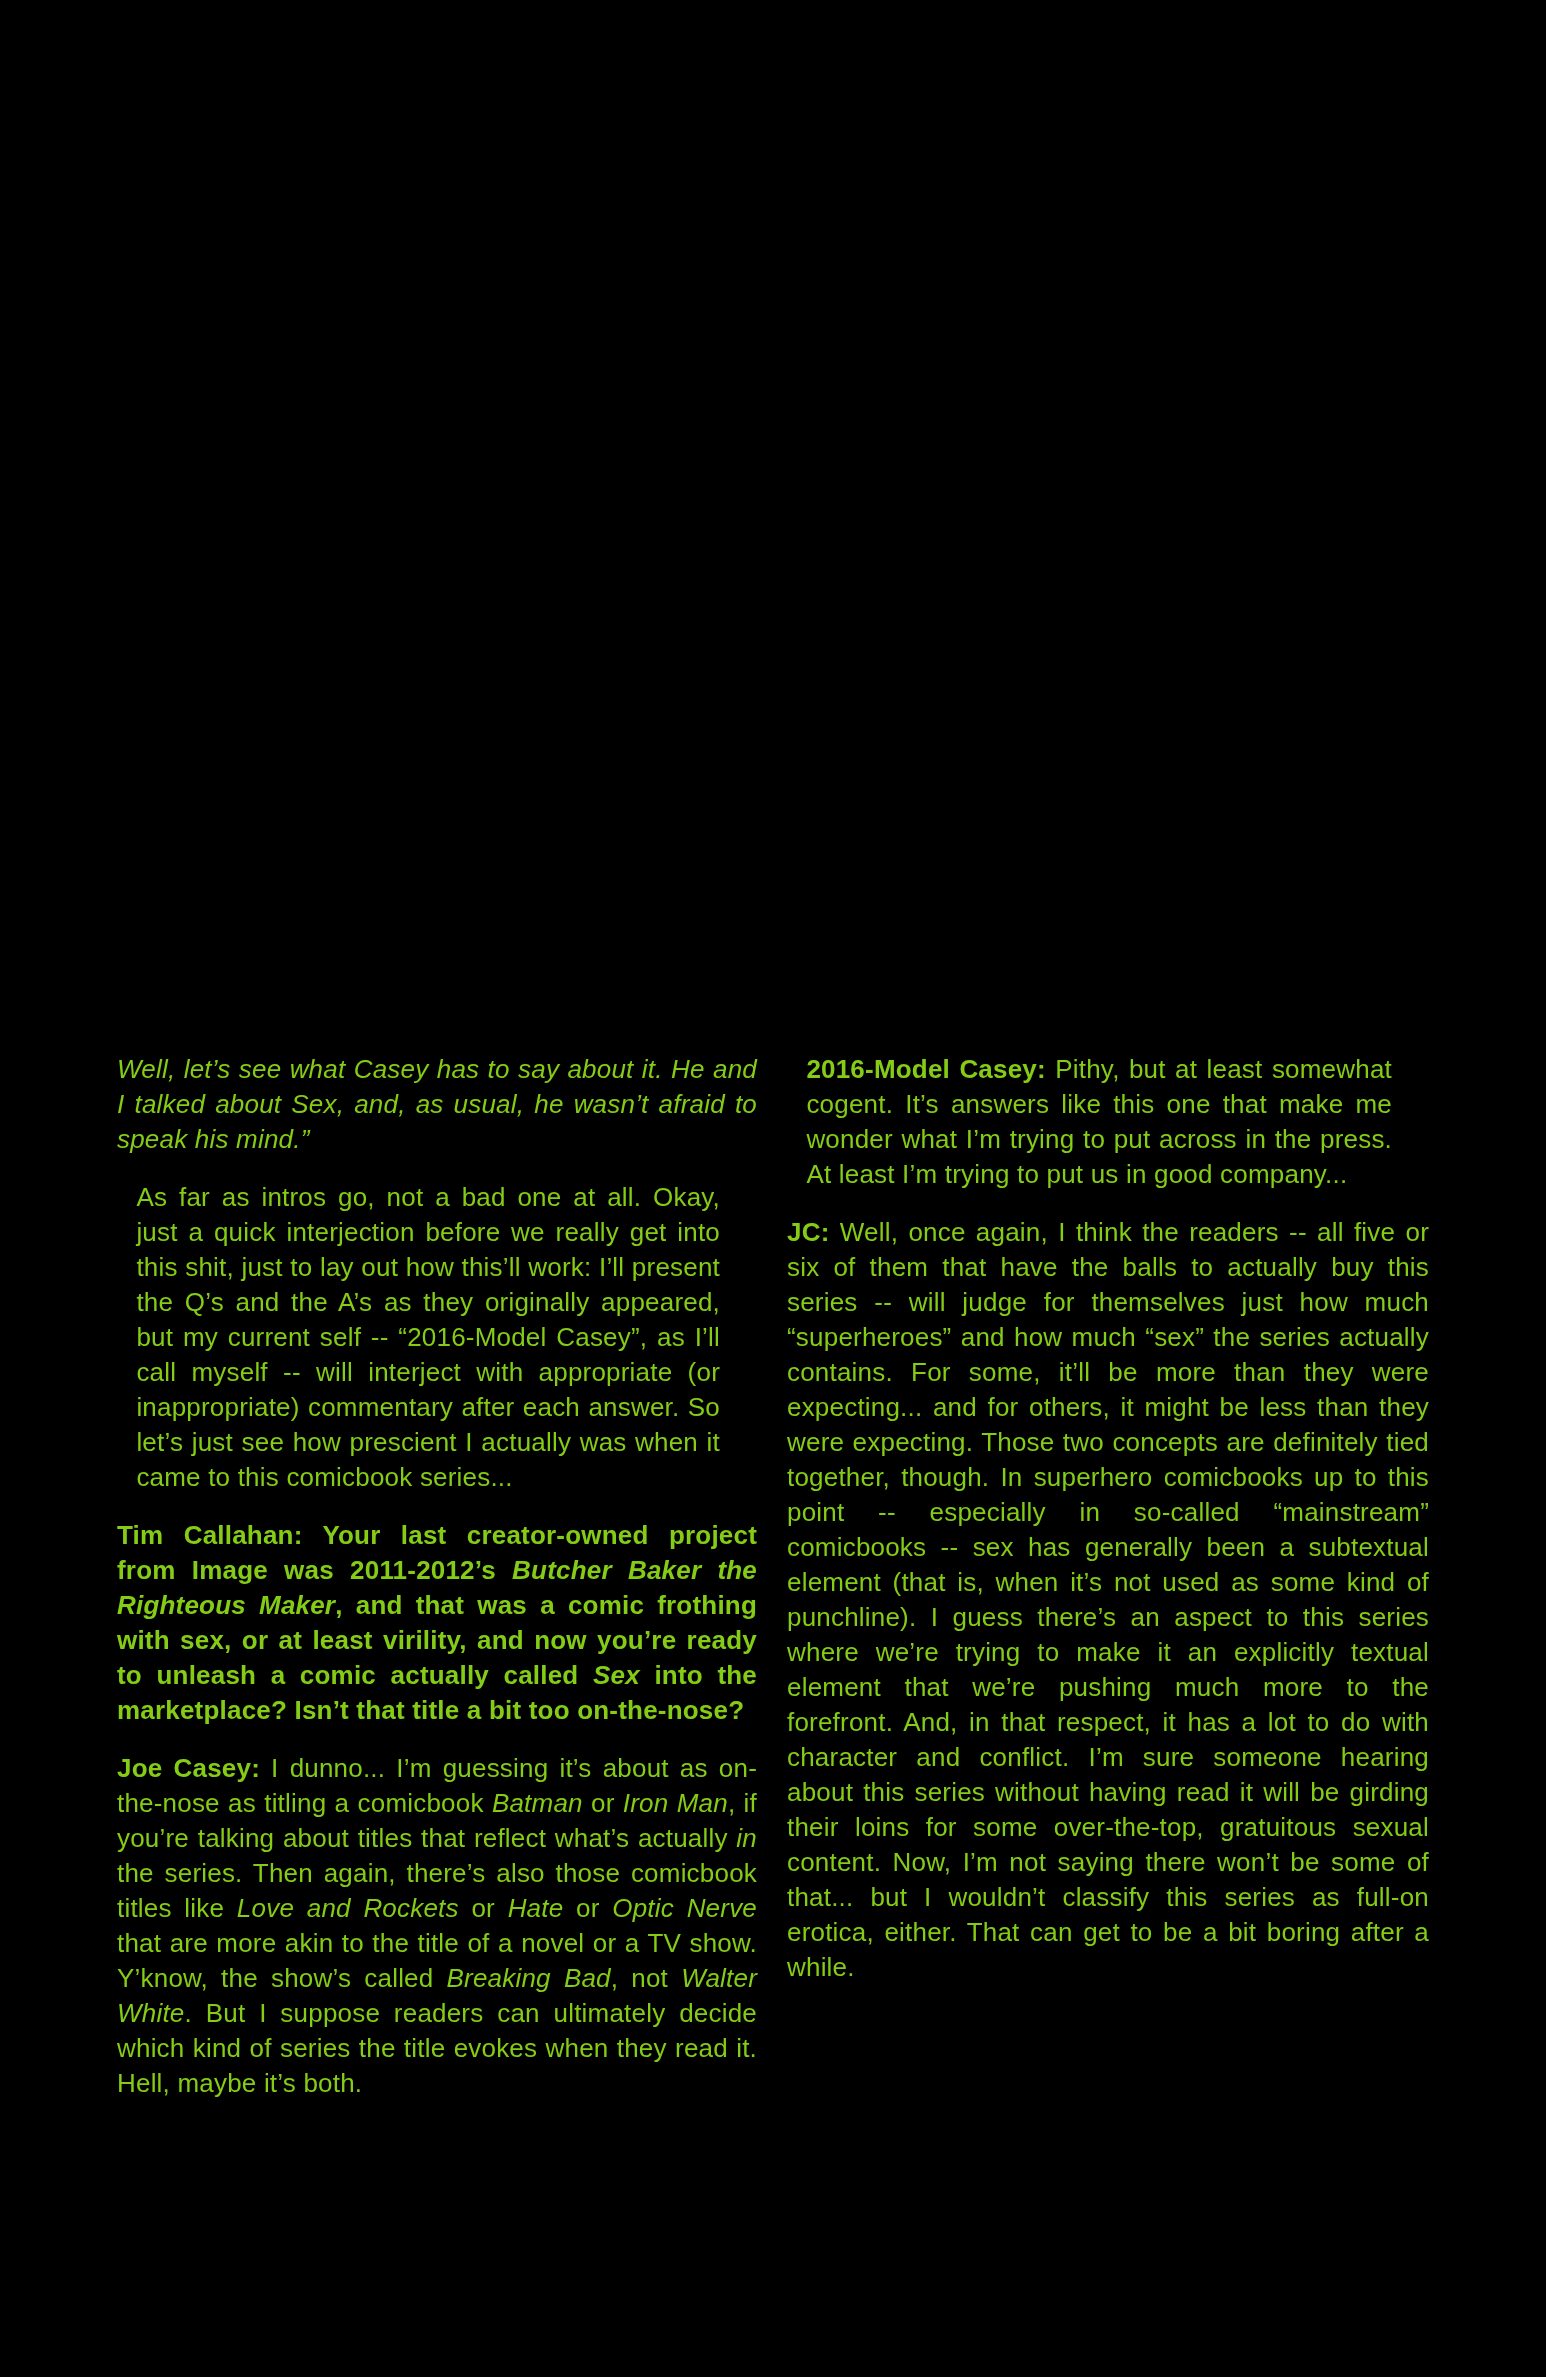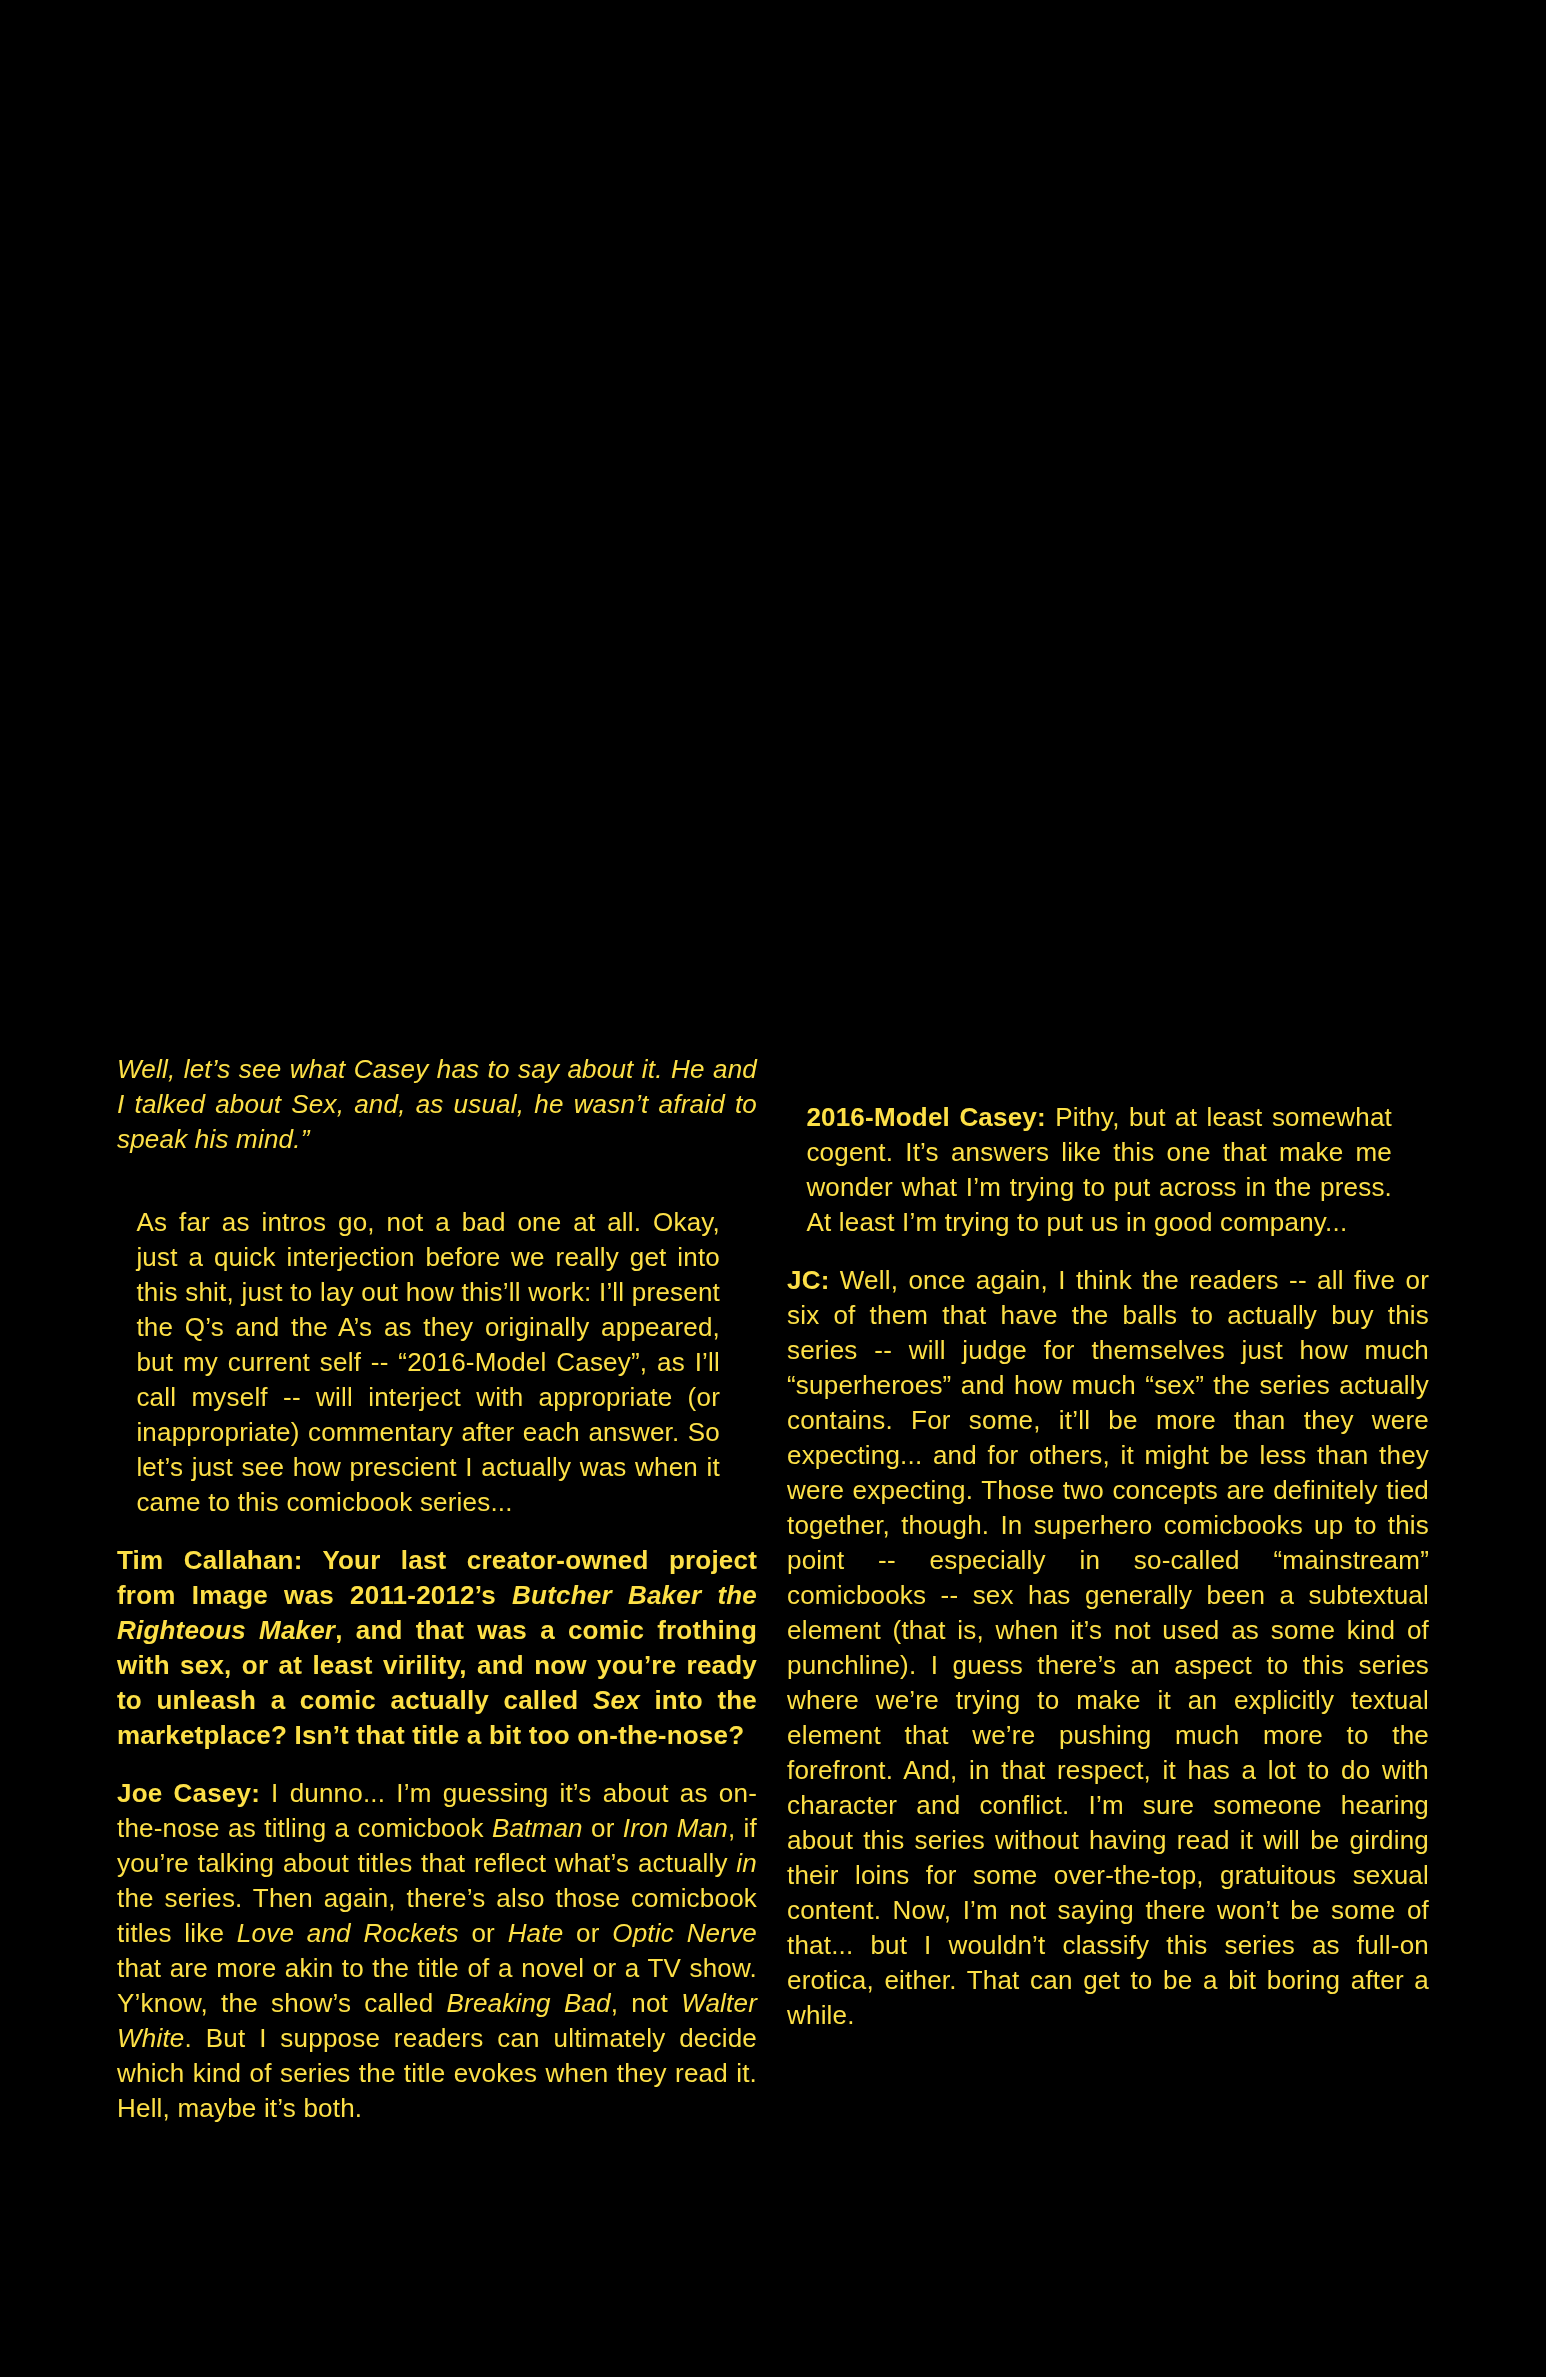--- a/index.html
+++ b/index.html
@@ -12,30 +12,30 @@
     font-family: "Liberation Sans", sans-serif;
   }
   .page {
     position: absolute;
     inset: 0;
     background: #000000;
   }
   .column {
     position: absolute;
     top: 1052px;
-    color: #fde047;
+    color: #84cc16;
     font-size: 26px;
     line-height: 35px;
     text-align: justify;
     letter-spacing: 0.2px;
   }
   .column.left  { left: 117px;  width: 640px; }
   .column.right { left: 787px; width: 642px; }
   p.para { margin: 0 0 23px 0; }
-  p.para.indent { padding-left: 19.4px; padding-right: 37px; margin-top: 48px; }
+  p.para.indent { padding-left: 19.4px; padding-right: 37px; }
   .bold { font-weight: bold; }
   .italic { font-style: italic; }
 </style>
 </head>
 <body>
 
 <div class="page">
   <div class="column left">
       <p class="para"><span class="italic">Well, let’s see what Casey has to say about it. He and I talked about Sex, and, as usual, he wasn’t afraid to speak his mind.”</span></p>
       <p class="para indent"><span>As far as intros go, not a bad one at all. Okay, just a quick interjection before we really get into this shit, just to lay out how this’ll work: I’ll present the Q’s and the A’s as they originally appeared, but my current self -- “2016-Model Casey”, as I’ll call myself -- will interject with appropriate (or inappropriate) commentary after each answer. So let’s just see how prescient I actually was when it came to this comicbook series...</span></p>

